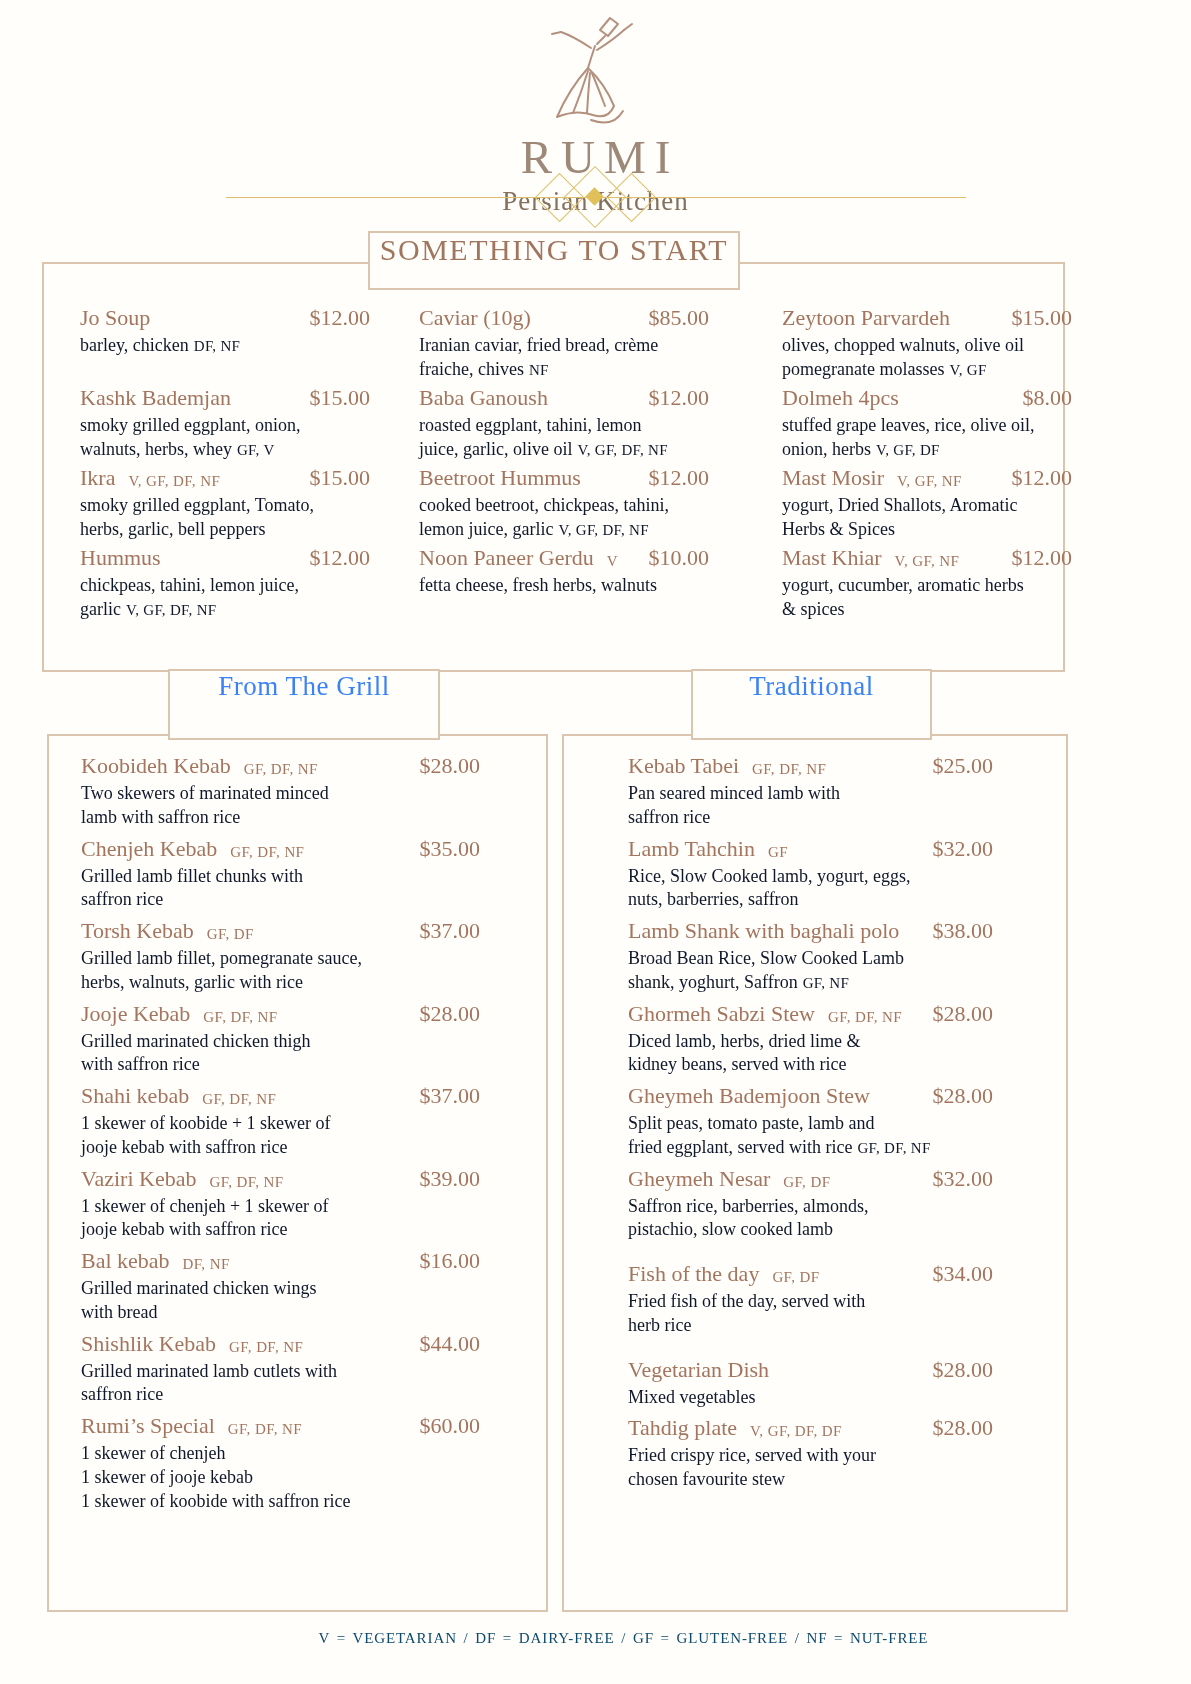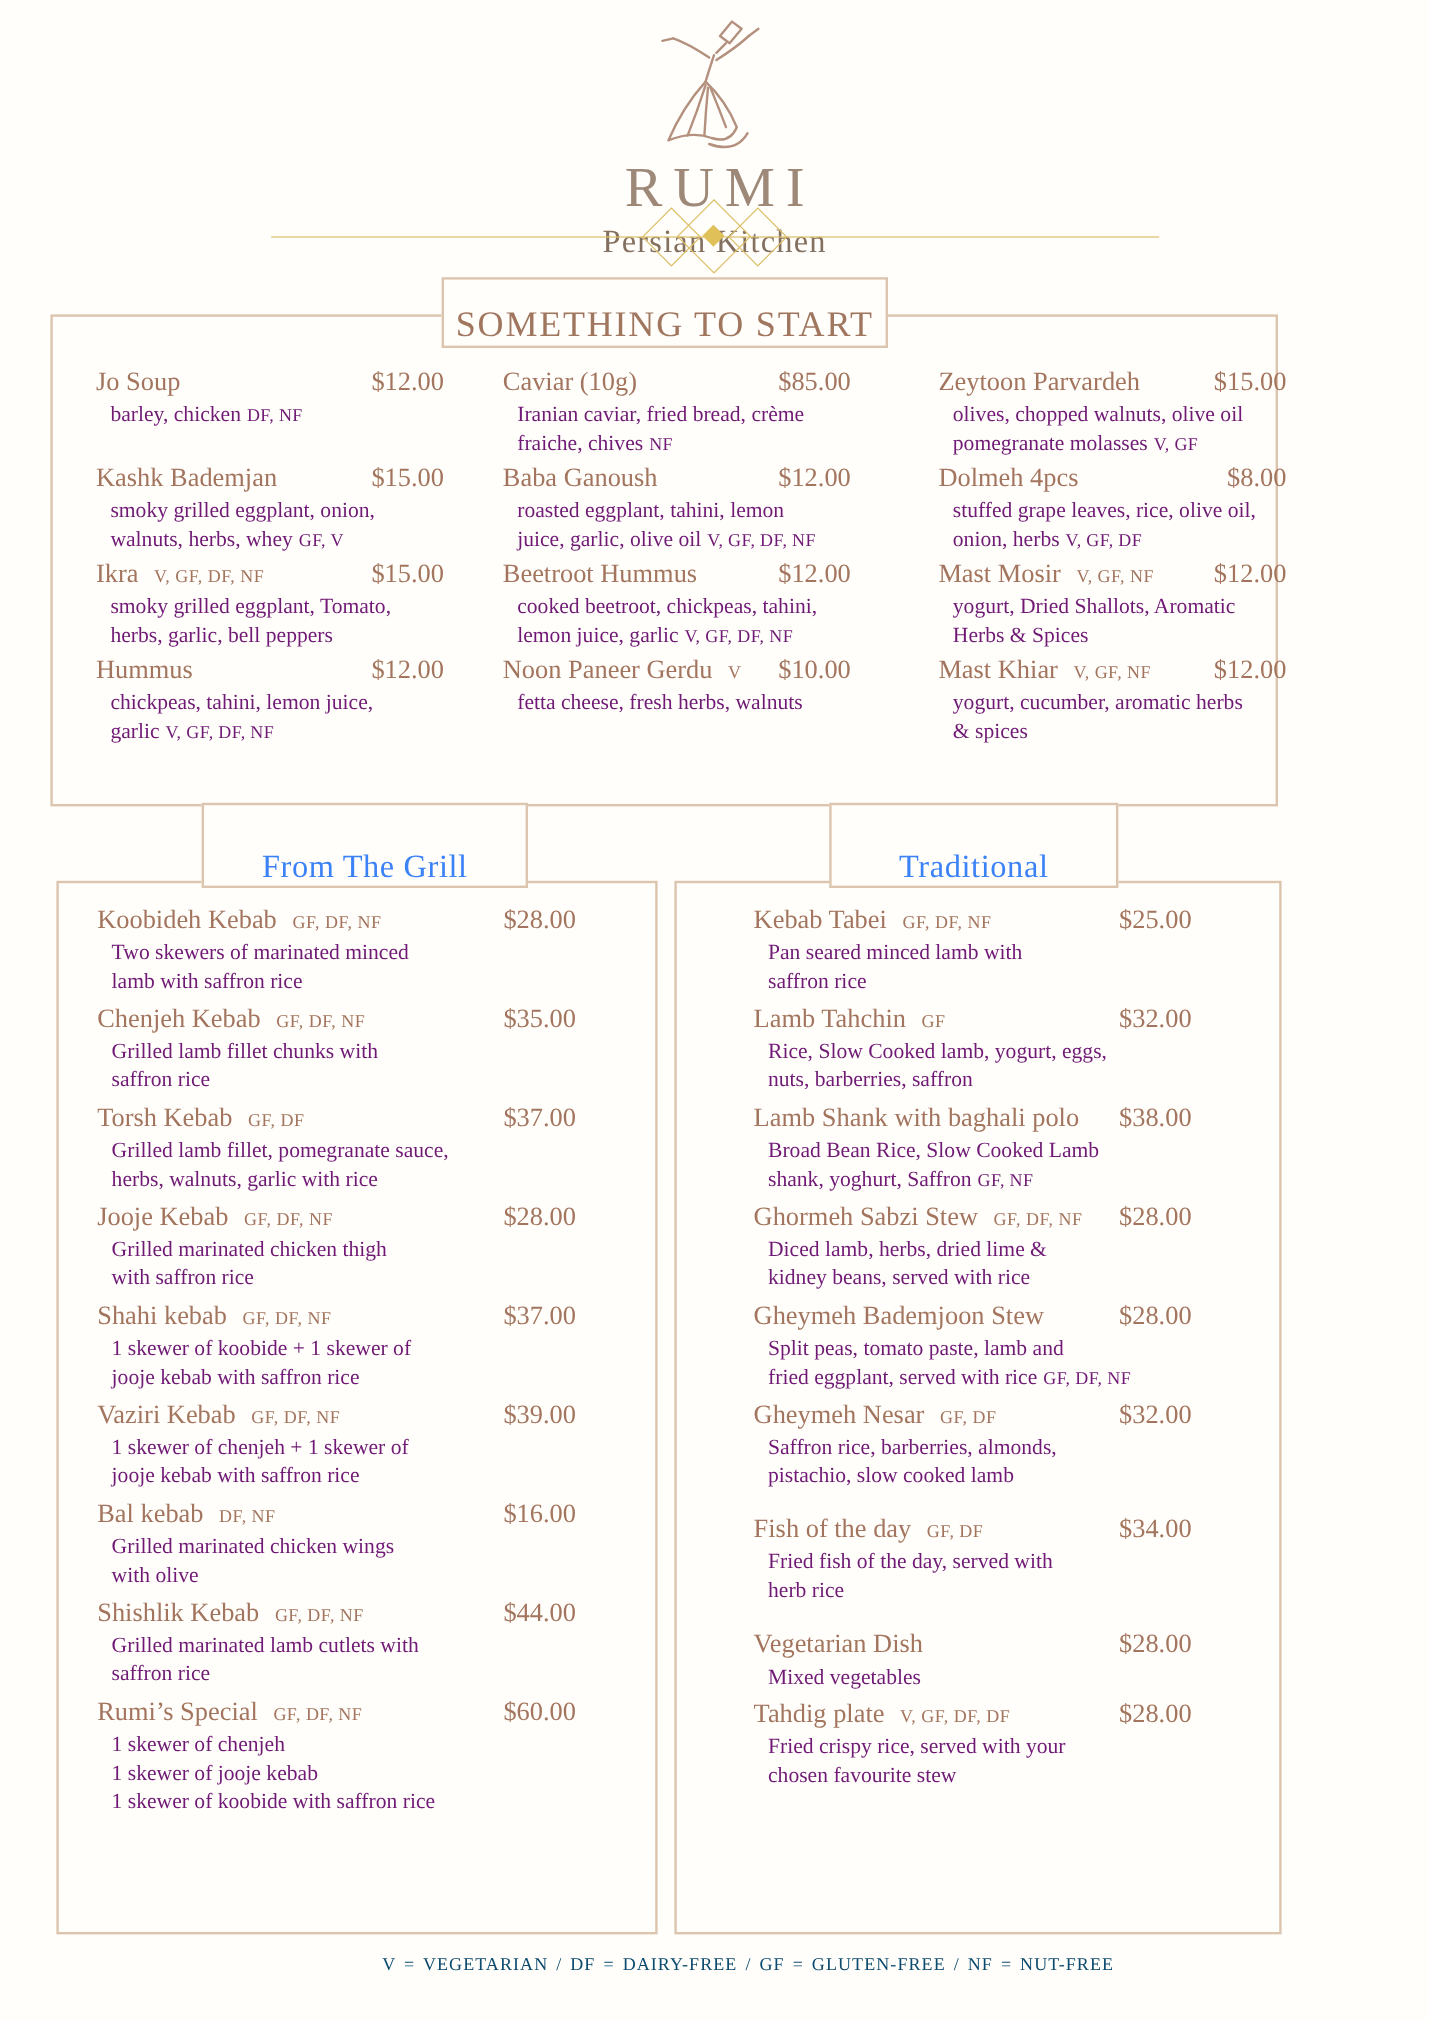--- a/index.html
+++ b/index.html
@@ -17,21 +17,21 @@
   
   .divider-line{position:absolute;top:197px;left:226px;width:740px;height:1px;background:#dcbf67;}
   .divider-diamonds{position:absolute;top:197px;left:595px;width:0;height:0;}
   .dm{position:absolute;border:1.5px solid #dcbf67;transform:rotate(45deg);}
   .dm-mid{width:42px;height:42px;left:-22px;top:-22px;}
   .dm-left{width:33px;height:33px;left:-53px;top:-17px;}
   .dm-right{width:33px;height:33px;left:19px;top:-17px;}
   .dm-core{position:absolute;width:13px;height:13px;background:#e0c159;left:-7px;top:-7px;transform:rotate(45deg);}
   
   .box{position:absolute;border:2px solid #dcc5ae;background:#fffefb;box-sizing:border-box;}
-  .section-title-box{z-index:3;display:flex;align-items:flex-end;justify-content:center;}
+  .section-title-box{z-index:3;display:flex;align-items:flex-start;justify-content:center;}
   #starters-title-box{left:368px;top:231px;width:372px;height:59px;}
   #starters-box{left:42px;top:262px;width:1023px;height:410px;z-index:1;}
   #grill-title-box{left:168px;top:669px;width:272px;height:71px;}
   #trad-title-box{left:691px;top:669px;width:241px;height:71px;}
   #grill-box{left:47px;top:734px;width:501px;height:878px;z-index:1;}
   #trad-box{left:562px;top:734px;width:506px;height:878px;z-index:1;}
   .big-title{font-size:30px;letter-spacing:1.5px;color:#a0765f;white-space:nowrap;}
   .mid-title{font-size:27px;letter-spacing:0.5px;color:#3b82f6;white-space:nowrap;}
   
   .starters-col{position:absolute;top:41px;width:290px;display:flex;flex-direction:column;}
@@ -42,21 +42,21 @@
   .starters-col .item-desc{width:330px;}
   .menu-list{display:flex;flex-direction:column;gap:6px;padding:17px 66px 0 32px;}
   #trad-list{padding:17px 73px 0 64px;}
   #trad-list .item:nth-child(7){margin-top:13px;}
   #trad-list .item:nth-child(8){margin-top:13px;}
   .item-head{display:flex;align-items:flex-end;}
   .item-name{font-size:22px;color:#a3755e;white-space:nowrap;}
   .item-tags{font-size:15px;color:#a3755e;margin-left:13px;letter-spacing:0.4px;position:relative;top:-1px;white-space:nowrap;}
   .item-tags:empty{display:none;}
   .item-price{margin-left:auto;font-size:22px;color:#a3755e;white-space:nowrap;padding-left:10px;}
-  .item-desc{font-size:18px;color:#701a75;line-height:1.32;white-space:pre-line;margin-top:3px;margin-left:12px;}
+  .item-desc{font-size:18px;color:#0f172a;line-height:1.32;white-space:pre-line;margin-top:3px;}
   .item-desc-tags{font-size:15px;letter-spacing:0.3px;margin-left:5px;}
   .item-desc-tags:empty{display:none;}
   
   .footer-legend{position:absolute;top:1630px;left:0;width:100%;text-align:center;
     font-size:15px;letter-spacing:0.9px;word-spacing:2px;color:#0c4a6e;padding-left:28px;}
 </style>
 </head>
 <body>
 
 <div class="header">
@@ -255,21 +255,21 @@
         <div class="item-desc"><span>1 skewer of chenjeh + 1 skewer of
 jooje kebab with saffron rice</span></div>
       </div>
       <div class="item">
         <div class="item-head">
           <span class="item-name">Bal kebab</span>
           <span class="item-tags">DF, NF</span>
           <span class="item-price">$16.00</span>
         </div>
         <div class="item-desc"><span>Grilled marinated chicken wings
-with olive</span></div>
+with bread</span></div>
       </div>
       <div class="item">
         <div class="item-head">
           <span class="item-name">Shishlik Kebab</span>
           <span class="item-tags">GF, DF, NF</span>
           <span class="item-price">$44.00</span>
         </div>
         <div class="item-desc"><span>Grilled marinated lamb cutlets with
 saffron rice</span></div>
       </div>

